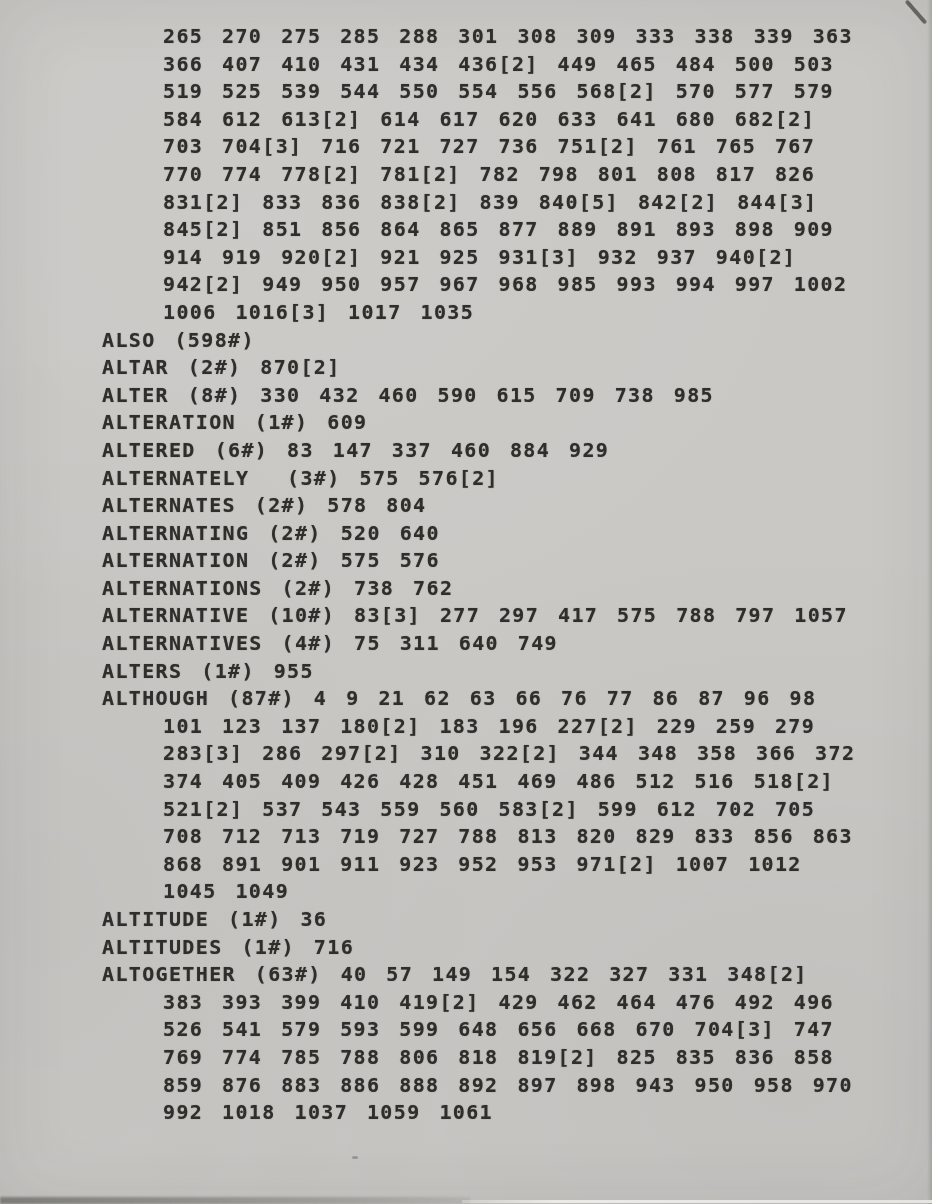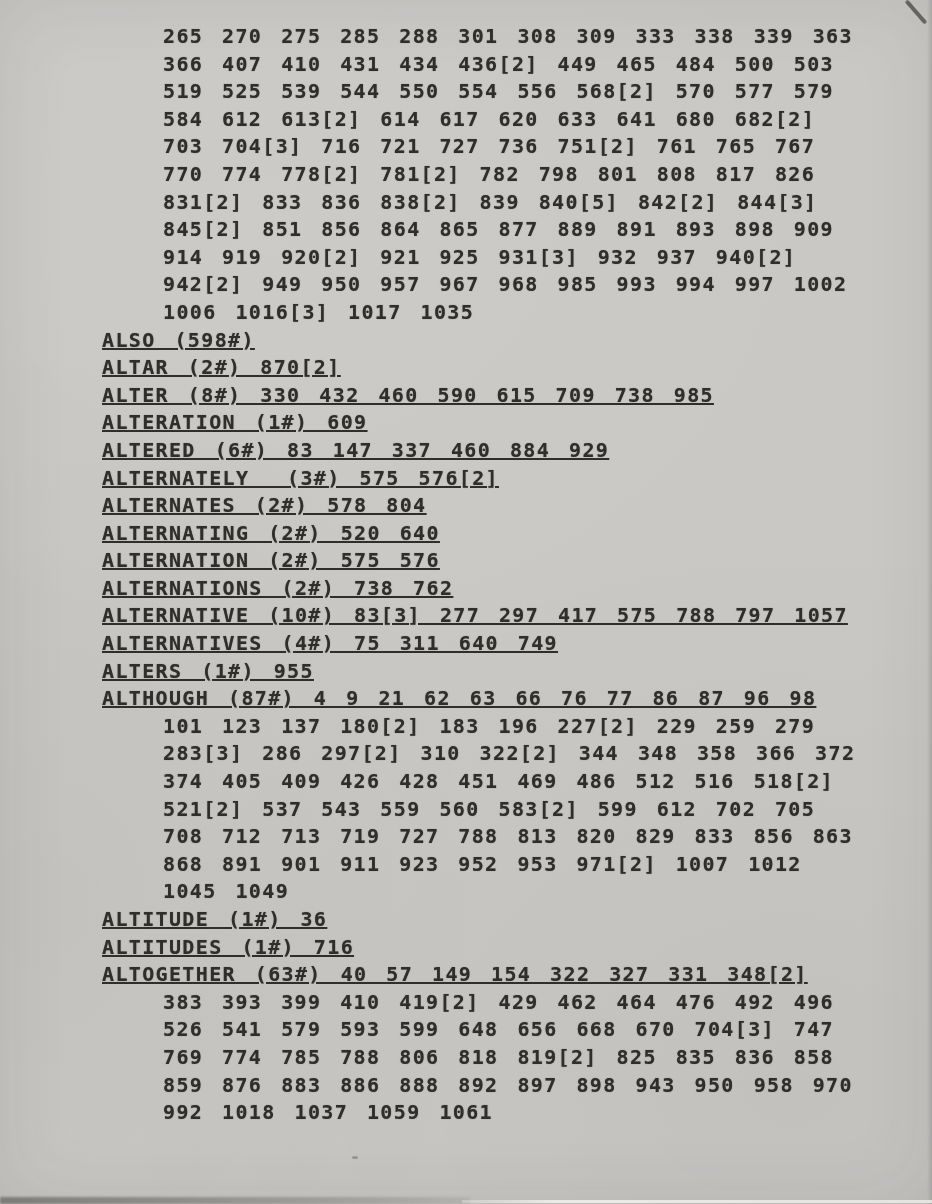--- a/index.html
+++ b/index.html
@@ -27,21 +27,21 @@
     font-size: 20px;
     font-weight: bold;
     line-height: 27.6px;
     letter-spacing: 1.35px;
     word-spacing: 5.5px;
     white-space: pre;
     color: #302e2b;
     text-shadow: 0 0 1px rgba(48,46,43,0.55);
   }
   .line.cont { padding-left: 61px; }
-  .line.entry { padding-left: 0; text-decoration: underline; }
+  .line.entry { padding-left: 0; }
   
   .mark-top-right {
     position: absolute;
     left: 901px; top: 10px;
     width: 30px; height: 4px;
     background: #565450;
     border-radius: 2px;
     transform: rotate(49deg);
     filter: blur(0.7px);
     opacity: 0.85;

